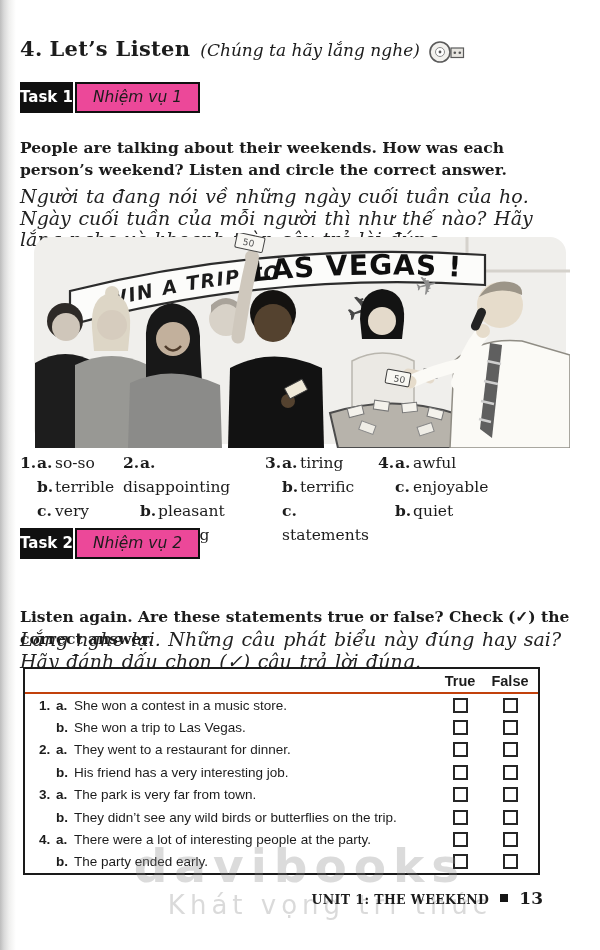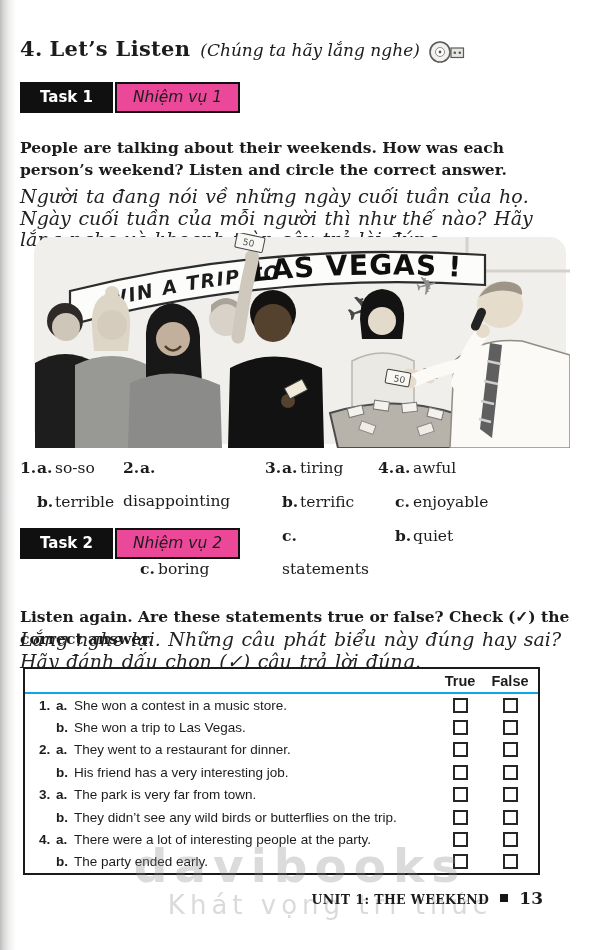--- a/index.html
+++ b/index.html
@@ -16,47 +16,47 @@
   
   .title-row{position:absolute;top:36px;left:0;display:flex;align-items:baseline;}
   .t-num,.t-main{font-weight:bold;font-size:21px;letter-spacing:.3px;}
   .t-num{margin-right:7px;}
   .t-sub{font-style:italic;font-size:17px;margin-left:10px;}
   .cd-icon{margin-left:9px;align-self:center;position:relative;top:3px;}
 
   
   .badge{position:absolute;left:0;display:flex;align-items:stretch;}
   .badge-dark{background:#101010;color:#fff;font:bold 15px "DejaVu Sans",sans-serif;
-    padding:5px 20px 6px;display:flex;align-items:center;}
+    padding:5px 0 6px;display:flex;align-items:center;}
   .badge-light{border:2px solid #101010;margin-left:2px;background:#ec4899;
     font:italic 15.5px "DejaVu Sans",sans-serif;padding:4px 16px 5px;display:flex;align-items:center;}
   .badge-task1{top:82px;}
   .badge-task2{top:528px;}
 
   
   .para-en{position:absolute;left:0;width:562px;font-weight:bold;font-size:15.5px;line-height:22px;}
   .para-vi{position:absolute;left:0;width:562px;font-style:italic;font-size:19px;line-height:21.5px;word-spacing:1.5px;color:#222;}
   .p1{top:121px;} .p2{top:167px;} .p3{top:590px;} .p4{top:610px;}
 
   
   .illus{position:absolute;top:233px;left:10px;}
   .bt1{font-family:"DejaVu Sans",sans-serif;font-style:italic;font-weight:bold;font-size:19px;fill:#1c1c1c;letter-spacing:1.5px;}
   .bt2{font-family:"DejaVu Sans",sans-serif;font-weight:bold;font-size:28px;fill:#0f0f0f;letter-spacing:1px;}
 
   
   .options{position:absolute;top:451px;left:0;display:flex;font-size:15.5px;}
-  .q{line-height:33px;}
+  .q{line-height:24px;}
   .q1{width:103px;} .q2{width:142px;} .q3{width:113px;} .q4{flex:1;}
   .q-num{font-weight:bold;display:inline-block;width:17px;}
   .q-let{font-weight:bold;display:inline-block;width:18px;}
   .q-sub{padding-left:17px;}
 
   
   .tf-table{position:absolute;top:667px;left:3px;width:517px;border:2px solid #1a1a1a;background:#fff;box-sizing:border-box;}
-  .tf-head{display:flex;align-items:center;height:23px;border-bottom:2px solid #0ea5e9;
+  .tf-head{display:flex;align-items:center;height:23px;border-bottom:2px solid #c2410c;
     font:bold 14.5px "Liberation Sans",sans-serif;}
   .tf-spacer{flex:1;}
   .tf-col{width:50px;text-align:center;}
   .tf-pad{width:3px;}
   .tf-row{display:flex;align-items:center;height:22.4px;font:13.5px "Liberation Sans",sans-serif;white-space:nowrap;}
   .tr-num{width:17px;margin-left:14px;font-weight:bold;}
   .tr-let{width:18px;font-weight:bold;}
   .tr-text{flex:1;overflow:visible;}
   .cb-cell{width:50px;display:flex;justify-content:center;}
   .cb{width:11px;height:11px;border:2px solid #262626;display:block;background:#fff;}

